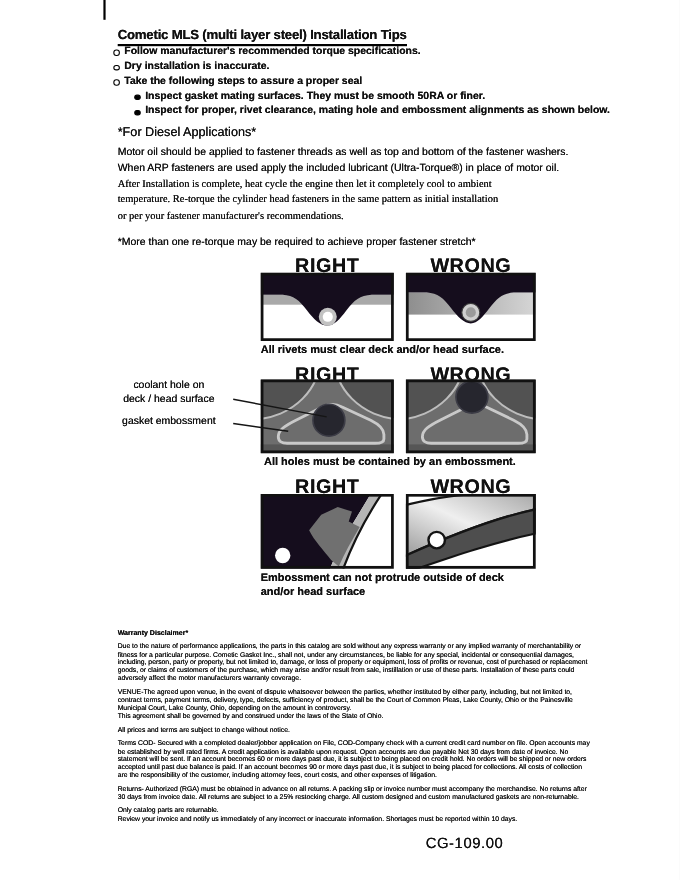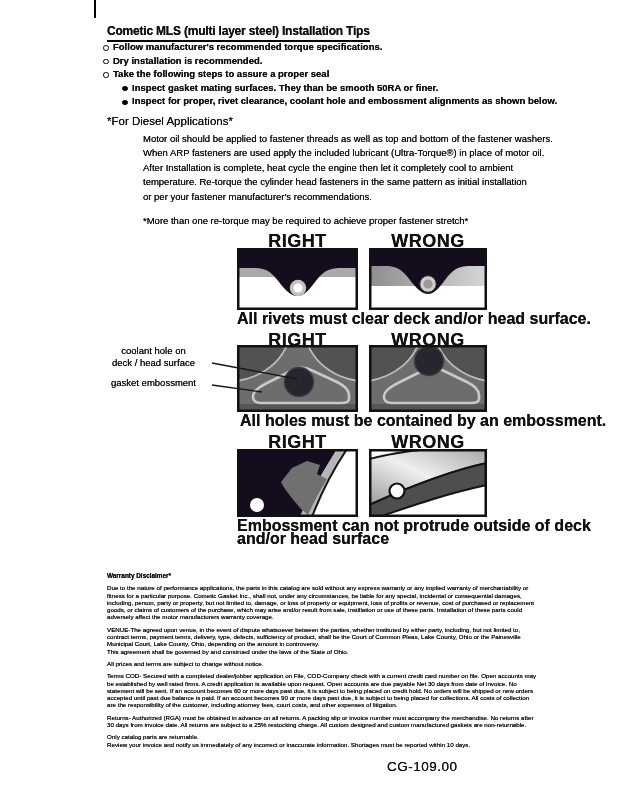--- a/index.html
+++ b/index.html
@@ -10,23 +10,23 @@
   .tick{position:absolute;left:94px;top:0;width:2px;height:18px;background:#000;}
   .title{position:absolute;left:107px;top:24px;font-size:12px;font-weight:700;
          letter-spacing:-0.2px;border-bottom:2px solid #000;padding-bottom:2px;white-space:nowrap;}
   .bullets{position:absolute;left:103px;top:41px;font-size:9.5px;}
   .b-item{display:flex;height:13.6px;white-space:nowrap;font-weight:bold;}
   .b-item.sub{margin-left:19px;}
   .b-dot{flex:0 0 auto;width:3.5px;height:3.5px;border-radius:50%;margin:4.2px 4.5px 0 0;}
   .b-dot.open{border:1px solid #000;}
   .b-dot.filled{background:#000;border:1px solid #000;}
   .h2{position:absolute;left:107px;top:115px;font-size:11.5px;font-weight:400;white-space:nowrap;}
-  .para{position:absolute;left:107px;width:450px;font-size:9.5px;line-height:14.3px;white-space:pre-line;margin-left:36px;}
+  .para{position:absolute;left:107px;width:450px;font-size:9.5px;line-height:14.3px;white-space:pre-line;}
   .lbl{position:absolute;font-size:18px;font-weight:600;letter-spacing:.5px;text-align:center;white-space:nowrap;}
-  .cap{position:absolute;font-size:16px;font-weight:600;line-height:13px;white-space:pre-line;}
+  .cap{position:absolute;font-size:10px;font-weight:600;line-height:13px;white-space:pre-line;}
   .ann{position:absolute;left:96px;width:115px;text-align:center;font-size:9.5px;line-height:11.5px;white-space:pre-line;}
   .dg{position:absolute;display:block;}
   .disc{position:absolute;left:107px;top:572px;width:470px;font-size:6.2px;line-height:7.3px;}
   .disc .dh{font-weight:700;margin:0 0 5px 0;font-size:6.4px;}
   .disc p{margin:0 0 5px 0;white-space:pre-line;}
   .footer-code{position:absolute;left:387px;top:759px;font-size:13.5px;letter-spacing:.5px;white-space:nowrap;}
 </style>
 </head>
 <body>
 
@@ -36,40 +36,40 @@
 
   <div class="title">Cometic MLS (multi layer steel) Installation Tips</div>
 
   <div class="bullets">
     <div class="b-item">
       <span class="b-dot open"></span>
       <span>Follow manufacturer's recommended torque specifications.</span>
     </div>
     <div class="b-item">
       <span class="b-dot open"></span>
-      <span>Dry installation is recommended.</span>
+      <span>Dry installation is inaccurate.</span>
     </div>
     <div class="b-item">
       <span class="b-dot open"></span>
       <span>Take the following steps to assure a proper seal</span>
     </div>
     <div class="b-item sub">
       <span class="b-dot filled"></span>
-      <span>Inspect gasket mating surfaces.  They than be smooth 50RA or finer.</span>
+      <span>Inspect gasket mating surfaces.  They must be smooth 50RA or finer.</span>
     </div>
     <div class="b-item sub">
       <span class="b-dot filled"></span>
-      <span>Inspect for proper, rivet clearance, coolant hole and embossment alignments as shown below.</span>
+      <span>Inspect for proper, rivet clearance, mating hole and embossment alignments as shown below.</span>
     </div>
   </div>
 
   <div class="h2">*For Diesel Applications*</div>
   <div class="para" style="top:132px;">Motor oil should be applied to fastener threads as well as top and bottom of the fastener washers.
 When ARP fasteners are used apply the included lubricant (Ultra-Torque®) in place of motor oil.</div>
-  <div class="para" style="top:161px;">After Installation is complete, heat cycle the engine then let it completely cool to ambient
+  <div class="para" style="top:161px;font-family:Liberation Serif, serif;">After Installation is complete, heat cycle the engine then let it completely cool to ambient
 temperature. Re-torque the cylinder head fasteners in the same pattern as initial installation
 or per your fastener manufacturer's recommendations.</div>
   <div class="para" style="top:214px;">*More than one re-torque may be required to achieve proper fastener stretch*</div>
 
   <div class="lbl" style="left:237px;top:231px;width:121px;">RIGHT</div>
   <div class="lbl" style="left:369px;top:231px;width:118px;">WRONG</div>
 
   <svg class="dg" style="left:237px;top:248px;" width="121" height="62" viewBox="0 0 121 62">
     <rect width="121" height="62" fill="#ffffff"></rect>
     <rect y="20" width="121" height="9" fill="#a9a9a9"></rect>

